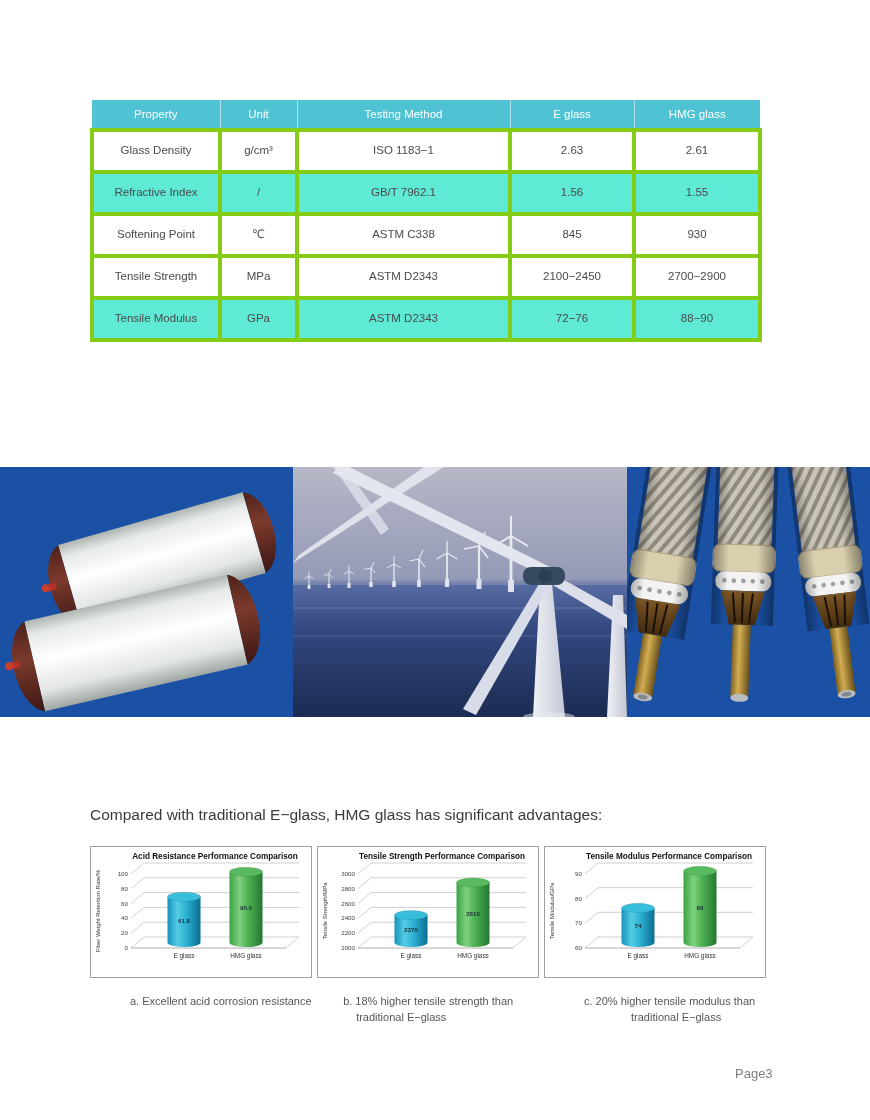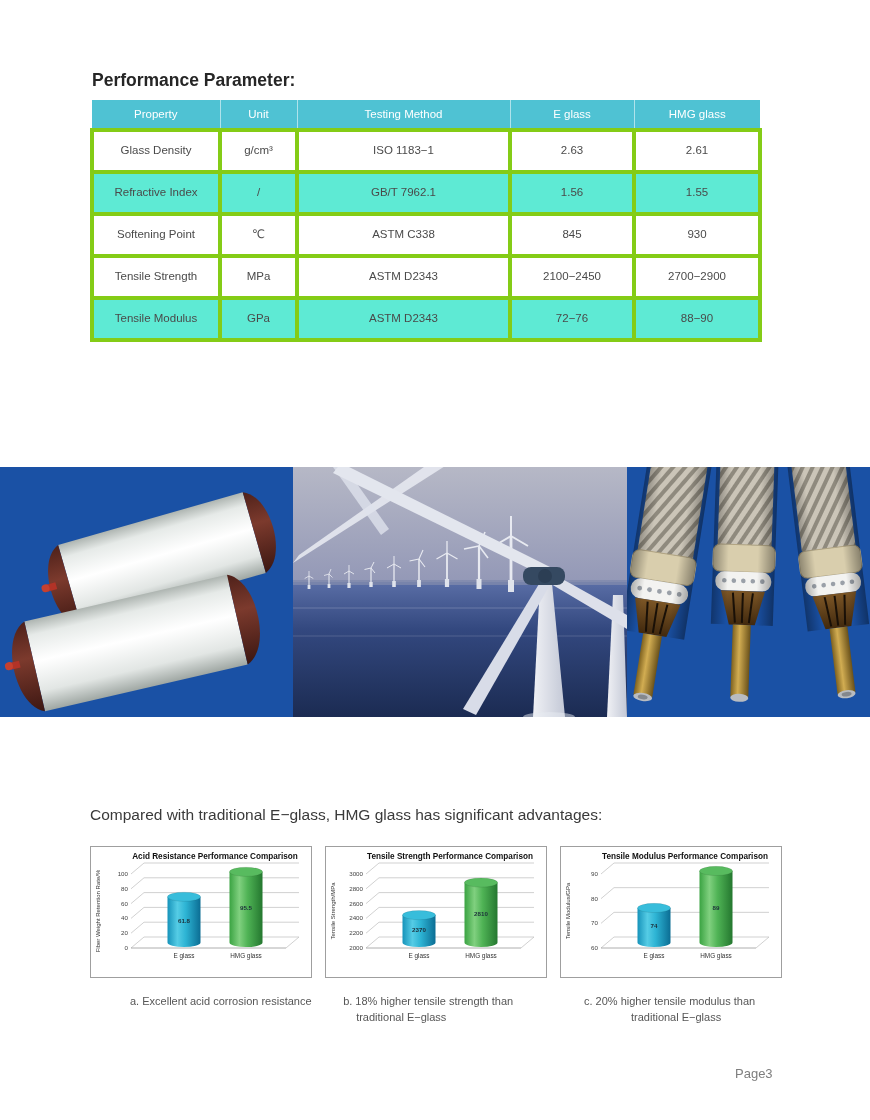--- a/index.html
+++ b/index.html
@@ -23,39 +23,38 @@
 
   
   .band{position:absolute;left:0;top:467px;width:870px;height:250px;background:#1a51a5;overflow:hidden;}
   .band svg{position:absolute;top:0;}
   .img-left{left:0;width:293px;height:250px;}
   .img-center{left:293px;width:334px;height:250px;}
   .img-right{left:627px;width:243px;height:250px;}
 
   
   .compare-heading{position:absolute;left:90px;top:806px;font-size:15.5px;color:#3a3a3a;}
-  .charts-row{position:absolute;left:90px;top:846px;display:flex;gap:13px;}
+  .charts-row{position:absolute;left:90px;top:846px;display:flex;gap:5px;}
   .chart-box{width:222px;height:132px;border:1px solid #9f9f9f;background:#fff;overflow:hidden;}
   .chart-box svg{display:block;}
 
   .captions{position:absolute;left:90px;top:994px;width:690px;display:flex;}
   .caption{font-size:11px;color:#565656;line-height:1.45;}
   .caption-a{width:226px;padding-left:4px;margin-left:36px;}
   .caption-b{width:225px;}
   .caption-c{width:230px;text-align:center;}
   .caption .cap2{padding-left:13px;}
 
   .page-footer{position:absolute;left:735px;top:1066px;font-size:13px;color:#7e7e7e;}
 </style>
 </head>
 <body>
 
 <div class="page">
 
-  <div class="page-title">Performance Parameter:</div>
 
   <table class="perf-table">
     <colgroup>
         <col class="c0">
         <col class="c1">
         <col class="c2">
         <col class="c3">
         <col class="c4">
       </colgroup>
     <thead>

